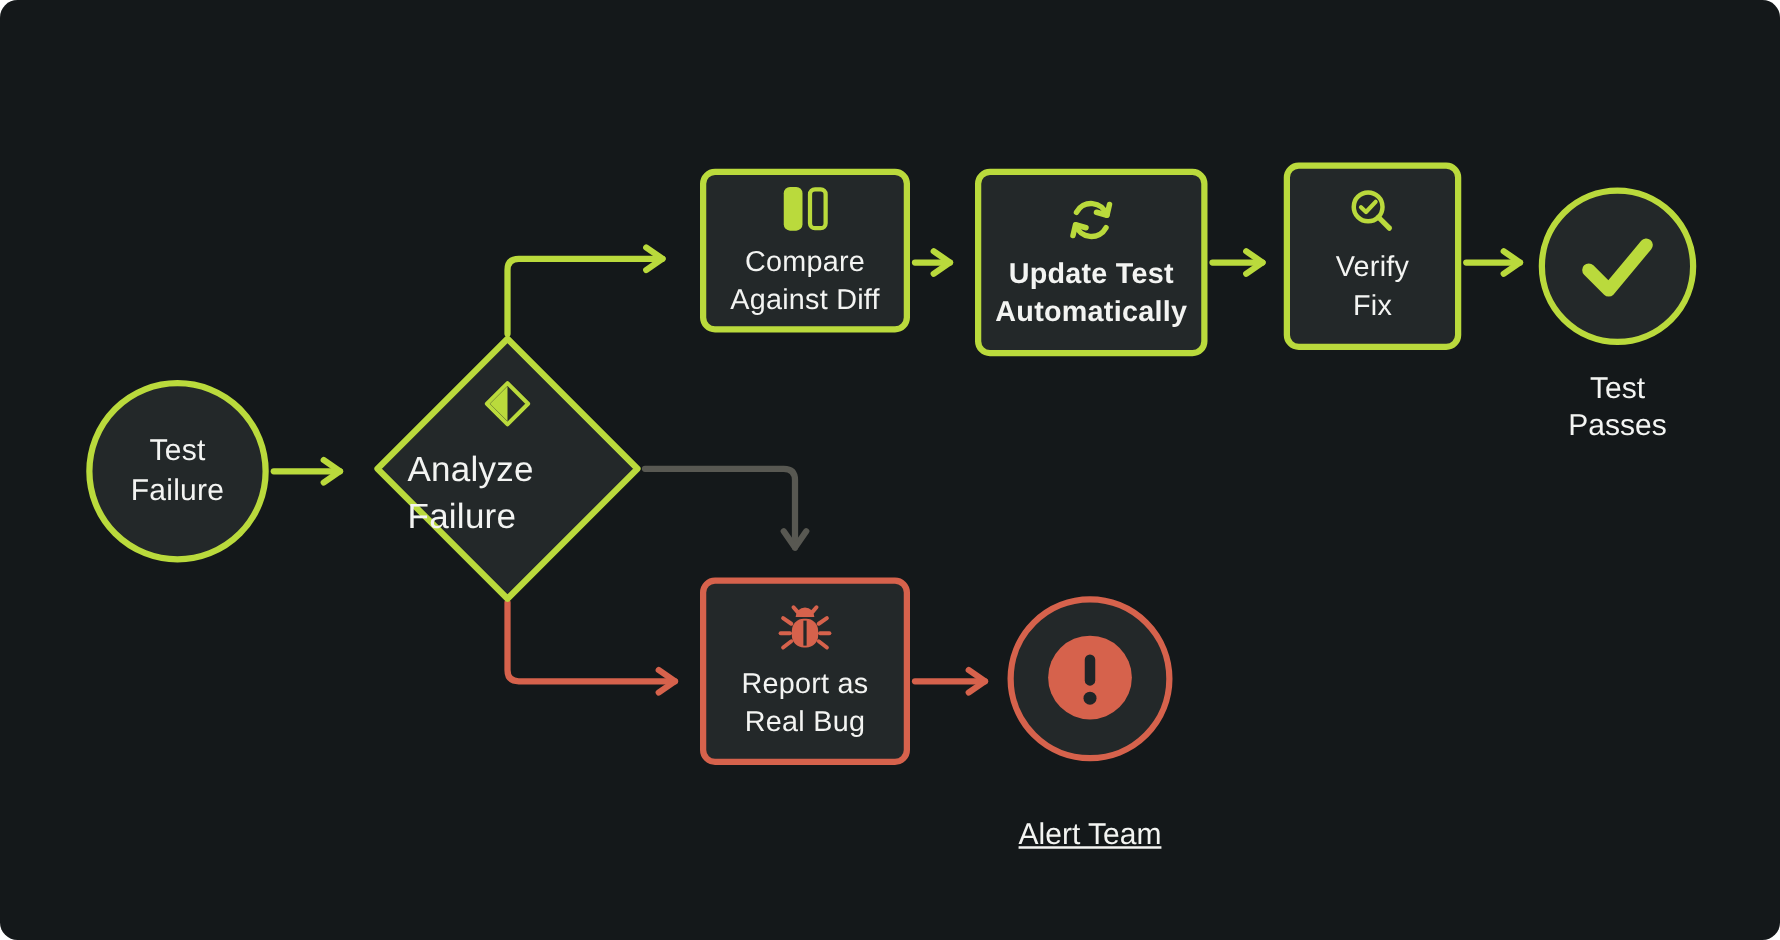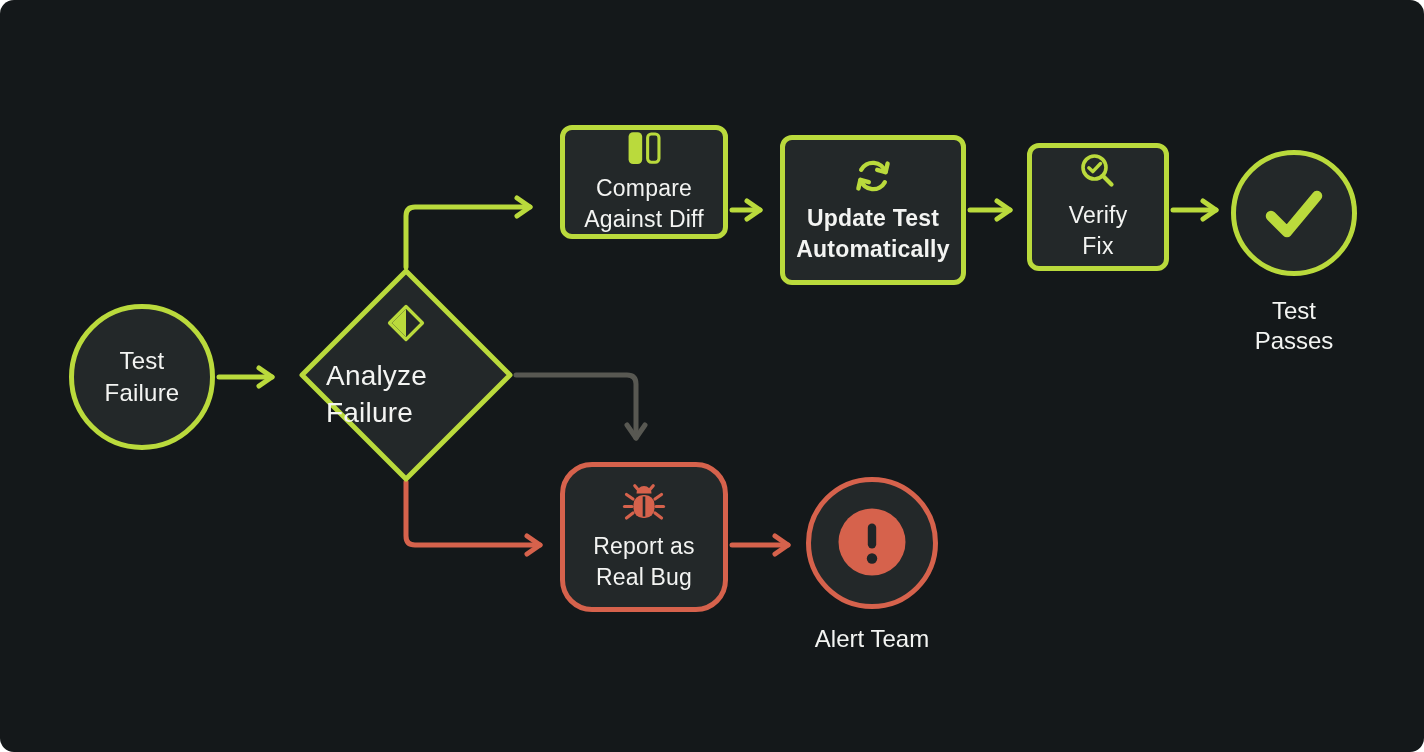--- a/index.html
+++ b/index.html
@@ -64,21 +64,21 @@
       <polygon points="112,8 216,112 112,216 8,112" fill="#232829" stroke="#bada3c" stroke-width="5" stroke-linejoin="round"></polygon>
     </svg>
     <svg class="dicon" width="40" height="40" viewBox="0 0 40 40">
       <polygon points="20,3.5 36.5,20 20,36.5 3.5,20" fill="none" stroke="#bada3c" stroke-width="3.2" stroke-linejoin="round"></polygon>
       <path d="M20,6 L20,34 L6,20 Z" fill="#bada3c"></path>
     </svg>
     <div class="node-label" style="font-size:28px;">Analyze
 Failure</div>
   </div>
 
-  <div class="node box" style="left:560px; top:125px; width:168px; height:114px;">
+  <div class="node box" style="left:560px; top:135px; width:168px; height:131px;">
     <svg width="42" height="40" viewBox="0 0 42 40">
       <rect x="4" y="2.5" width="15" height="35" rx="5" fill="#bada3c"></rect>
       <rect x="25" y="4.5" width="12.5" height="31" rx="4" fill="none" stroke="#bada3c" stroke-width="3.4"></rect>
     </svg>
     <div class="node-label">Compare
 Against Diff</div>
   </div>
 
   <div class="node box" style="left:780px; top:135px; width:186px; height:150px;font-weight:bold;">
     <svg width="44" height="40" viewBox="0 0 44 40">
@@ -88,41 +88,41 @@
         <g transform="rotate(180 22 20)">
           <path d="M10.2,13.8 A13.2,13.2 0 0 1 34.4,16"></path>
           <polyline points="36.6,7.6 34.6,16.2 26.2,13.8"></polyline>
         </g>
       </g>
     </svg>
     <div class="node-label">Update Test
 Automatically</div>
   </div>
 
-  <div class="node box" style="left:1027px; top:143px; width:142px; height:128px;">
+  <div class="node box" style="left:1027px; top:130px; width:142px; height:150px;">
     <svg width="40" height="40" viewBox="0 0 40 40">
       <g fill="none" stroke="#bada3c" stroke-linecap="round" stroke-linejoin="round">
         <circle cx="16.5" cy="14.5" r="11.5" stroke-width="3.6"></circle>
         <line x1="24.8" y1="22.8" x2="33.5" y2="31.5" stroke-width="4.2"></line>
         <polyline points="10.8,14.8 14.8,18.6 22.5,10.5" stroke-width="3.4"></polyline>
       </g>
     </svg>
     <div class="node-label">Verify
 Fix</div>
   </div>
 
   <div class="node circle" style="left:1231px; top:150px; width:126px; height:126px;">
     <svg width="74" height="74" viewBox="0 0 74 74">
       <polyline points="14,40 30,56 60,20" fill="none" stroke="#bada3c" stroke-width="10.5" stroke-linecap="round" stroke-linejoin="round"></polyline>
     </svg>
   </div>
   <div class="outside-label" style="left:1224px; top:296px; width:140px;">Test
 Passes</div>
 
-  <div class="node box red" style="left:560px; top:462px; width:168px; height:150px;border-radius:32px;">
+  <div class="node box red" style="left:560px; top:462px; width:168px; height:150px;">
     <svg width="44" height="42" viewBox="0 0 44 42">
       <g stroke="#d6624c" stroke-width="3.2" stroke-linecap="round" fill="none">
         <path d="M11,17 L4.5,12.5"></path>
           <path d="M10,24.5 L2.5,24.5"></path>
           <path d="M11,31 L4.5,36"></path>
         <path d="M33,17 L39.5,12.5"></path>
           <path d="M34,24.5 L41.5,24.5"></path>
           <path d="M33,31 L39.5,36"></path>
         <path d="M16,7.5 L12.8,3.8"></path>
           <path d="M28,7.5 L31.2,3.8"></path>
@@ -135,15 +135,15 @@
 Real Bug</div>
   </div>
 
   <div class="node circle red" style="left:806px; top:477px; width:132px; height:132px;">
     <svg width="74" height="74" viewBox="0 0 74 74">
       <circle cx="37" cy="36" r="33.5" fill="#d6624c"></circle>
       <rect x="32.8" y="17.5" width="8.4" height="25" rx="4.2" fill="#202527"></rect>
       <circle cx="37" cy="52.5" r="5.2" fill="#202527"></circle>
     </svg>
   </div>
-  <div class="outside-label" style="left:782px; top:624px; width:180px;">Alert Team</div>
+  <div class="outside-label" style="left:782px; top:653px; width:180px;text-decoration:underline;">Alert Team</div>
 
 </div>
 
 </body></html>

